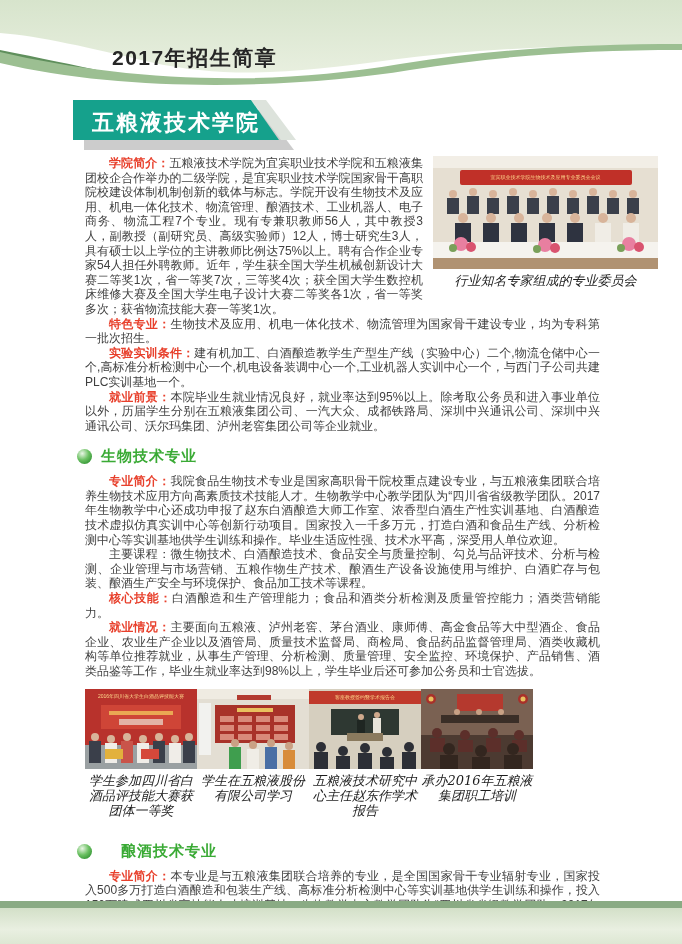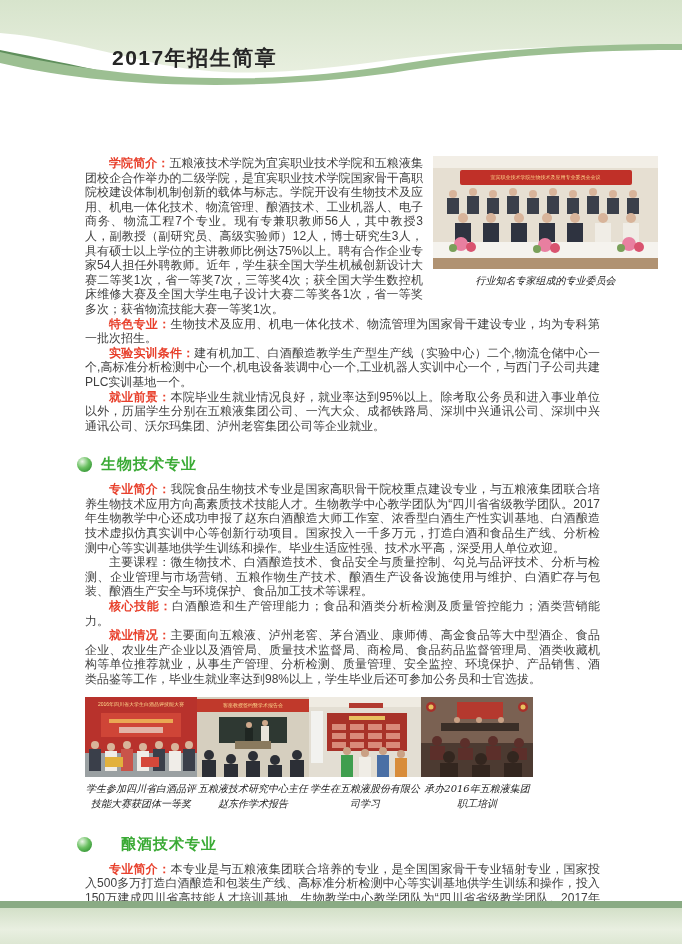--- a/index.html
+++ b/index.html
@@ -24,26 +24,26 @@
   .para{margin:0;text-indent:2em;font-size:12px;line-height:14.6px;text-align:justify;color:#3f3f3f;}
   .lbl{font-weight:bold;}
   .lbl.red{color:#e8402c;}
   .lbl.plain{color:#3f3f3f;font-weight:normal;}
 
   
   .intro{overflow:visible;}
   .intro-figure{float:right;width:225px;margin:0 -58px 4px 10px;}
   .photo{position:relative;overflow:hidden;background:#ddd;}
   .photo-large{width:225px;height:113px;}
-  .caption{font-family:"DejaVu Serif",serif;font-style:italic;font-size:10px;color:#1d1d1d;
+  .caption{font-family:"DejaVu Serif",serif;font-style:italic;font-size:13px;color:#1d1d1d;
            text-align:center;line-height:15px;margin-top:4px;}
   .clear{clear:both;}
 
   
-  .major-title{display:flex;align-items:center;margin:22px 0 8px -8px;font-size:15px;
+  .major-title{display:flex;align-items:center;margin:14px 0 8px -8px;font-size:15px;
                font-weight:bold;color:#3aaa35;letter-spacing:1px;}
   .dot-icon{width:15px;height:15px;border-radius:50%;margin-right:9px;flex:0 0 auto;
             background:radial-gradient(circle at 35% 30%, #eaf6e6, #6cc163 45%, #2e9130 85%);}
 
   
   .photo-row{display:flex;margin:10px 0 4px 0;}
   .photo-cell{width:112px;}
   .photo-small{width:112px;height:80px;}
   .overlay-banner{position:absolute;left:0;right:0;text-align:center;color:#ffd98c;
                   font-size:5px;line-height:6px;white-space:nowrap;overflow:hidden;}
@@ -66,20 +66,28 @@
           <stop offset="1" stop-color="#e8efdf"></stop>
         </linearGradient>
       </defs>
       <path d="M0,0 H682 V46 C590,44 480,48 390,60 C300,72 230,80 150,62 C90,48 40,36 0,33 Z" fill="url(#gBand)"></path>
       <path d="M0,50 C40,58 75,65 105,72 L105,77 C70,70 30,62 0,57 Z" fill="#5f8f5c"></path>
       <path d="M0,52 C120,80 260,88 400,64 C500,48 590,44 682,44 L682,50 C580,50 500,56 410,70 C300,88 130,94 0,63 Z" fill="#9cbf92"></path>
     </svg>
     <div class="masthead-title">2017年招生简章</div>
   </div>
 
+  <div class="banner-wrap">
+    <svg width="330" height="66" viewBox="0 0 330 66">
+      <polygon points="26,18 206,18 236,58 26,58" fill="#c6c6c6" opacity="0.9"></polygon>
+      <polygon points="193,8 208,8 238,48 223,48" fill="#dde3dc"></polygon>
+      <polygon points="15,8 193,8 221,48 15,48" fill="#15a18c"></polygon>
+    </svg>
+    <div class="banner-text">五粮液技术学院</div>
+  </div>
 
   <div class="content">
 
     <section class="intro">
       <figure class="intro-figure">
         <div class="photo photo-large">
           <svg width="225" height="113" viewBox="0 0 225 113">
             <rect x="0" y="0" width="225" height="113" fill="#e6dfd2"></rect>
             <rect x="0" y="0" width="225" height="12" fill="#f2eee6"></rect>
             <rect x="0" y="100" width="225" height="13" fill="#b09272"></rect>
@@ -187,20 +195,56 @@
               <rect x="56" y="60" width="18" height="10" fill="#d5483a"></rect>
             </svg>
             <div class="overlay-banner" style="top:4px;">2016年四川省大学生白酒品评技能大赛</div>
           </div>
           <figcaption class="caption">学生参加四川省白酒品评技能大赛获团体一等奖</figcaption>
         </figure>
 
         <figure class="photo-cell" style="margin:0">
           <div class="photo photo-small">
             <svg width="112" height="80" viewBox="0 0 112 80">
+              <rect x="0" y="0" width="112" height="80" fill="#e3ded3"></rect>
+              <rect x="0" y="0" width="112" height="10" fill="#efebe2"></rect>
+              <rect x="40" y="6" width="34" height="5" fill="#b23a30"></rect>
+              <rect x="2" y="14" width="12" height="52" fill="#f2f2ef"></rect>
+              <rect x="18" y="16" width="80" height="38" fill="#a83229"></rect>
+              <rect x="40" y="19" width="36" height="4" fill="#e9c15f"></rect>
+              <g fill="#d98a7a">
+                <rect x="23" y="27" width="14" height="6"></rect>
+                  <rect x="41" y="27" width="14" height="6"></rect>
+                  <rect x="59" y="27" width="14" height="6"></rect>
+                  <rect x="77" y="27" width="14" height="6"></rect>
+                <rect x="23" y="36" width="14" height="6"></rect>
+                  <rect x="41" y="36" width="14" height="6"></rect>
+                  <rect x="59" y="36" width="14" height="6"></rect>
+                  <rect x="77" y="36" width="14" height="6"></rect>
+                <rect x="23" y="45" width="14" height="6"></rect>
+                  <rect x="41" y="45" width="14" height="6"></rect>
+                  <rect x="59" y="45" width="14" height="6"></rect>
+                  <rect x="77" y="45" width="14" height="6"></rect>
+              </g>
+              <circle cx="38" cy="54" r="4" fill="#caa185"></circle>
+                <rect x="32" y="58" width="12" height="22" fill="#3f9e4e"></rect>
+              <circle cx="56" cy="56" r="4" fill="#caa185"></circle>
+                <rect x="50" y="60" width="12" height="20" fill="#f0ede6"></rect>
+              <circle cx="74" cy="54" r="4" fill="#caa185"></circle>
+                <rect x="68" y="58" width="12" height="22" fill="#4a6fa5"></rect>
+              <circle cx="92" cy="57" r="4" fill="#caa185"></circle>
+                <rect x="86" y="61" width="12" height="19" fill="#d88c3a"></rect>
+            </svg>
+          </div>
+          <figcaption class="caption">学生在五粮液股份有限公司学习</figcaption>
+        </figure>
+
+        <figure class="photo-cell" style="margin:0">
+          <div class="photo photo-small">
+            <svg width="112" height="80" viewBox="0 0 112 80">
               <rect x="0" y="0" width="112" height="80" fill="#d6cfbf"></rect>
               <rect x="0" y="2" width="112" height="13" fill="#c0392b"></rect>
               <rect x="22" y="20" width="68" height="26" fill="#2e3832"></rect>
               <circle cx="52" cy="28" r="3" fill="#cfa98c"></circle>
                 <rect x="48" y="31" width="8" height="14" fill="#1f2622"></rect>
               <circle cx="68" cy="26" r="3" fill="#cfa98c"></circle>
                 <rect x="64" y="29" width="8" height="16" fill="#e8e4da"></rect>
               <rect x="38" y="44" width="36" height="8" fill="#8a7a5e"></rect>
               <g fill="#2c2f36">
                 <circle cx="12" cy="58" r="5"></circle>
@@ -211,56 +255,20 @@
                   <rect x="49" y="64" width="14" height="16"></rect>
                 <circle cx="78" cy="63" r="5"></circle>
                   <rect x="71" y="68" width="14" height="12"></rect>
                 <circle cx="100" cy="58" r="5"></circle>
                   <rect x="93" y="63" width="14" height="17"></rect>
               </g>
             </svg>
             <div class="overlay-banner" style="top:5px;">客座教授签约暨学术报告会</div>
           </div>
           <figcaption class="caption">五粮液技术研究中心主任赵东作学术报告</figcaption>
-        </figure>
-
-        <figure class="photo-cell" style="margin:0">
-          <div class="photo photo-small">
-            <svg width="112" height="80" viewBox="0 0 112 80">
-              <rect x="0" y="0" width="112" height="80" fill="#e3ded3"></rect>
-              <rect x="0" y="0" width="112" height="10" fill="#efebe2"></rect>
-              <rect x="40" y="6" width="34" height="5" fill="#b23a30"></rect>
-              <rect x="2" y="14" width="12" height="52" fill="#f2f2ef"></rect>
-              <rect x="18" y="16" width="80" height="38" fill="#a83229"></rect>
-              <rect x="40" y="19" width="36" height="4" fill="#e9c15f"></rect>
-              <g fill="#d98a7a">
-                <rect x="23" y="27" width="14" height="6"></rect>
-                  <rect x="41" y="27" width="14" height="6"></rect>
-                  <rect x="59" y="27" width="14" height="6"></rect>
-                  <rect x="77" y="27" width="14" height="6"></rect>
-                <rect x="23" y="36" width="14" height="6"></rect>
-                  <rect x="41" y="36" width="14" height="6"></rect>
-                  <rect x="59" y="36" width="14" height="6"></rect>
-                  <rect x="77" y="36" width="14" height="6"></rect>
-                <rect x="23" y="45" width="14" height="6"></rect>
-                  <rect x="41" y="45" width="14" height="6"></rect>
-                  <rect x="59" y="45" width="14" height="6"></rect>
-                  <rect x="77" y="45" width="14" height="6"></rect>
-              </g>
-              <circle cx="38" cy="54" r="4" fill="#caa185"></circle>
-                <rect x="32" y="58" width="12" height="22" fill="#3f9e4e"></rect>
-              <circle cx="56" cy="56" r="4" fill="#caa185"></circle>
-                <rect x="50" y="60" width="12" height="20" fill="#f0ede6"></rect>
-              <circle cx="74" cy="54" r="4" fill="#caa185"></circle>
-                <rect x="68" y="58" width="12" height="22" fill="#4a6fa5"></rect>
-              <circle cx="92" cy="57" r="4" fill="#caa185"></circle>
-                <rect x="86" y="61" width="12" height="19" fill="#d88c3a"></rect>
-            </svg>
-          </div>
-          <figcaption class="caption">学生在五粮液股份有限公司学习</figcaption>
         </figure>
 
         <figure class="photo-cell" style="margin:0">
           <div class="photo photo-small">
             <svg width="112" height="80" viewBox="0 0 112 80">
               <rect x="0" y="0" width="112" height="80" fill="#7a6152"></rect>
               <rect x="0" y="46" width="112" height="34" fill="#4c3a31"></rect>
               <circle cx="10" cy="10" r="5" fill="#a8302a"></circle>
                 <circle cx="10" cy="10" r="2.5" fill="#e9c15f"></circle>
               <circle cx="102" cy="10" r="5" fill="#a8302a"></circle>

